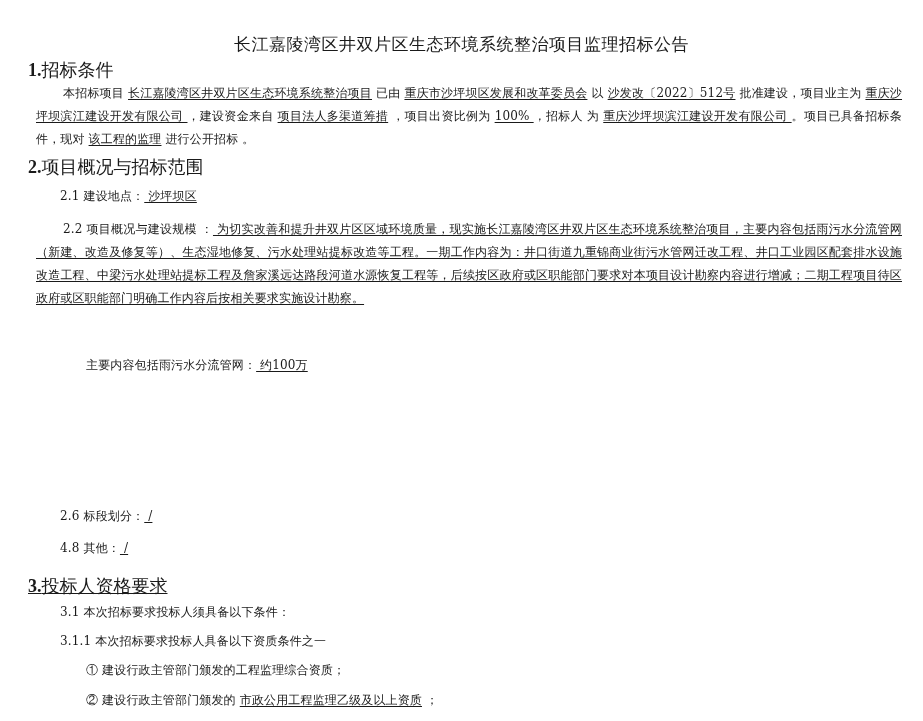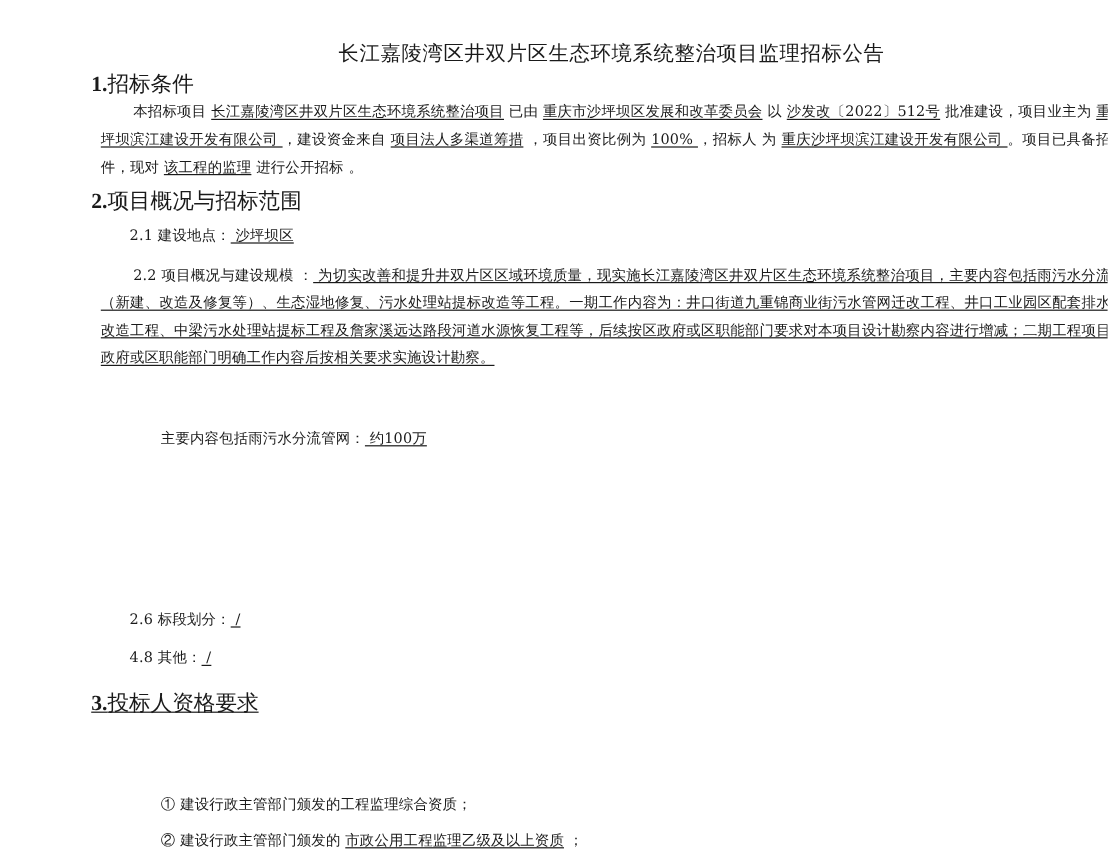--- a/index.html
+++ b/index.html
@@ -13,21 +13,20 @@
       overflow: hidden;
       font-family: "DejaVu Serif", "Liberation Serif", serif;
       color: #1a1a1a;
       position: relative;
     }
     .page {
       position: absolute;
       left: 0; top: 0;
       width: 766px;
       height: 721px;
-      margin-left: 48px;
     }
     .title {
       position: absolute;
       top: 33px;
       left: 0;
       width: 923px;
       text-align: center;
       font-size: 17px;
       letter-spacing: 0.5px;
       font-family: "Liberation Serif", "DejaVu Serif", serif;
@@ -101,21 +100,23 @@
   </div>
 
   <div class="line ind1" style="top:540px;">
     <span>4.8  其他：</span><span class="u"> /</span>
   </div>
 
   <div class="h1" style="top:574px;text-decoration:underline;">
     <b>3.</b><span>投标人资格要求</span>
   </div>
 
+  <div class="line ind1" style="top:604px;">3.1  本次招标要求投标人须具备以下条件：</div>
 
+  <div class="line ind1" style="top:633px;">3.1.1  本次招标要求投标人具备以下资质条件之一</div>
 
   <div class="line ind2" style="top:662px;">① 建设行政主管部门颁发的工程监理综合资质；</div>
 
   <div class="line ind2" style="top:692px;">
     <span>② 建设行政主管部门颁发的 </span><span class="u">市政公用工程监理乙级及以上资质</span><span> ；</span>
   </div>
 
 </div>
 
 </body></html>

